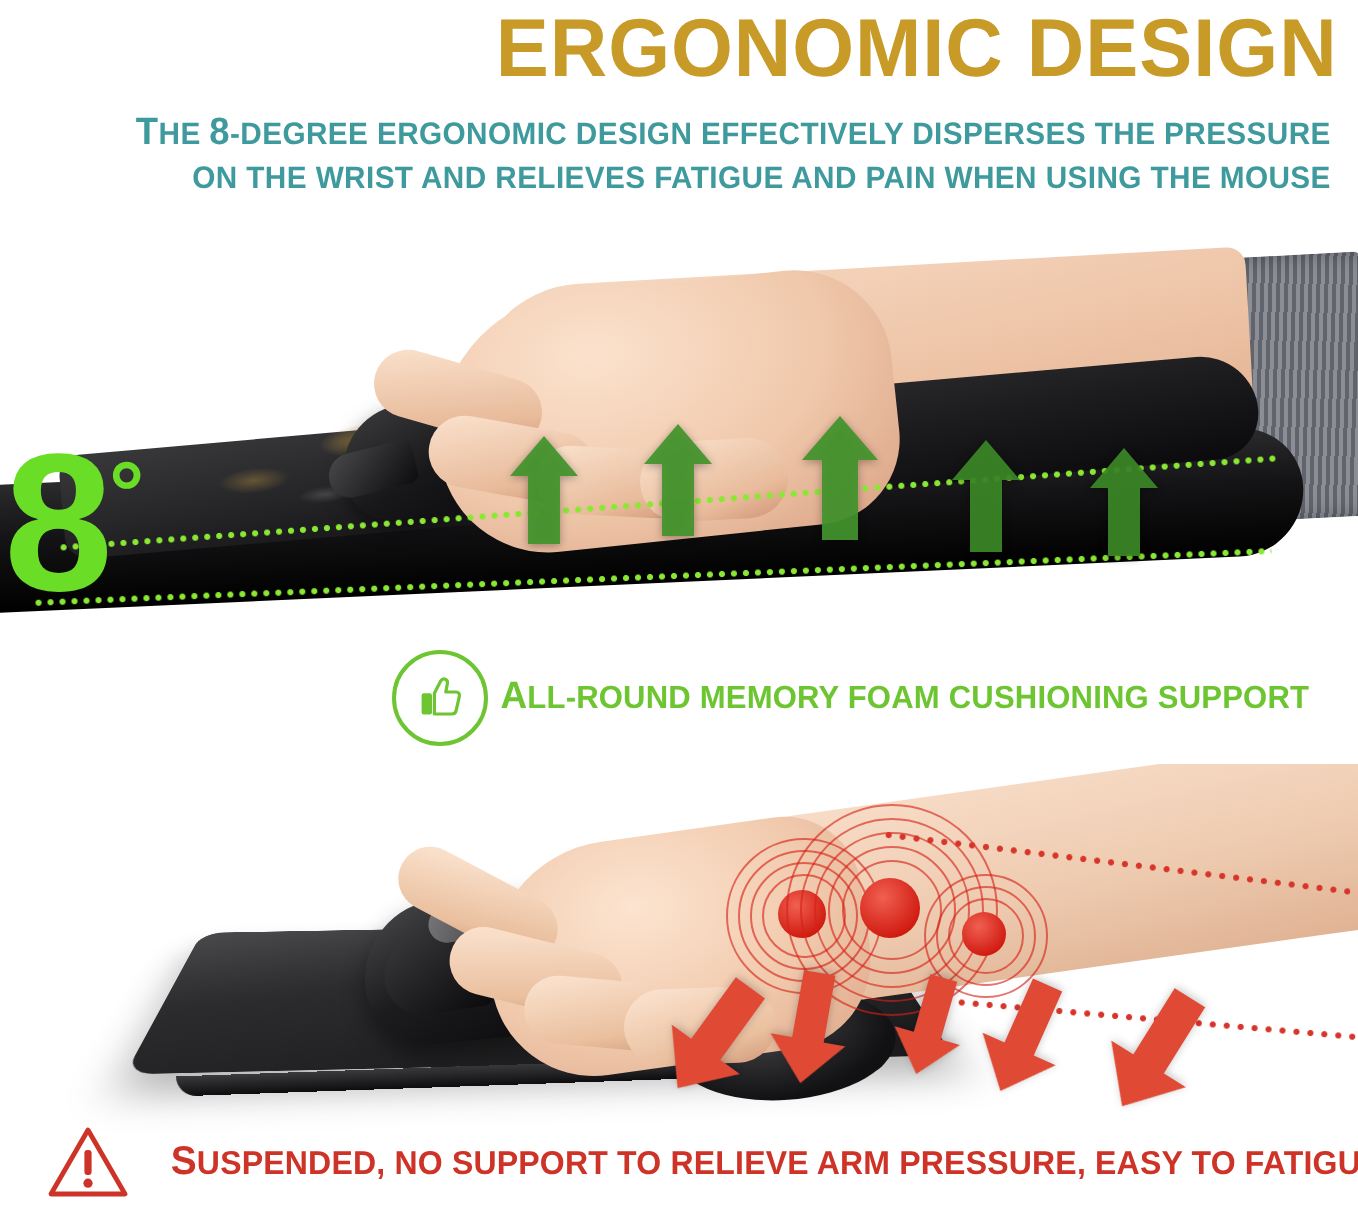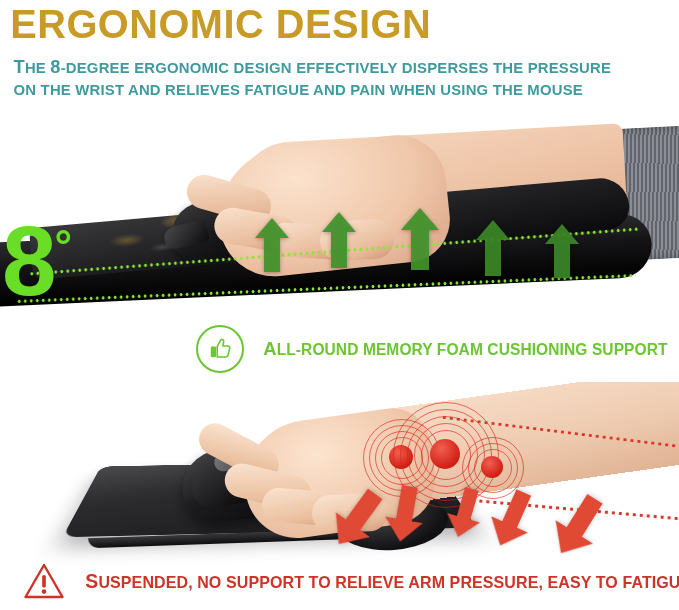--- a/index.html
+++ b/index.html
@@ -15,21 +15,21 @@
     font-family: "Liberation Sans", sans-serif;
     -webkit-font-smoothing: antialiased;
   }
 
   
   #header {
     position: absolute;
     left: 0; top: 0;
     width: 679px;
     height: 118px;
-    text-align: left;
+    text-align: right;
   }
   #main-title {
     margin: 0;
     padding-top: 2px;
     font-size: 41px;
     line-height: 44px;
     font-weight: bold;
     letter-spacing: 0.5px;
     color: #c89a28;
     font-family: "Liberation Sans", sans-serif;
@@ -207,21 +207,20 @@
     line-height: 44px;
   }
 
   
   #caption-positive {
     position: absolute;
     left: 196px; top: 324px;
     width: 470px; height: 50px;
     display: flex;
     align-items: center;
-    gap: 13px;
   }
   #thumbs-up-badge {
     width: 44px; height: 44px;
     border: 2.6px solid #6cc531;
     border-radius: 50%;
     display: flex;
     align-items: center;
     justify-content: center;
     flex: 0 0 auto;
   }

